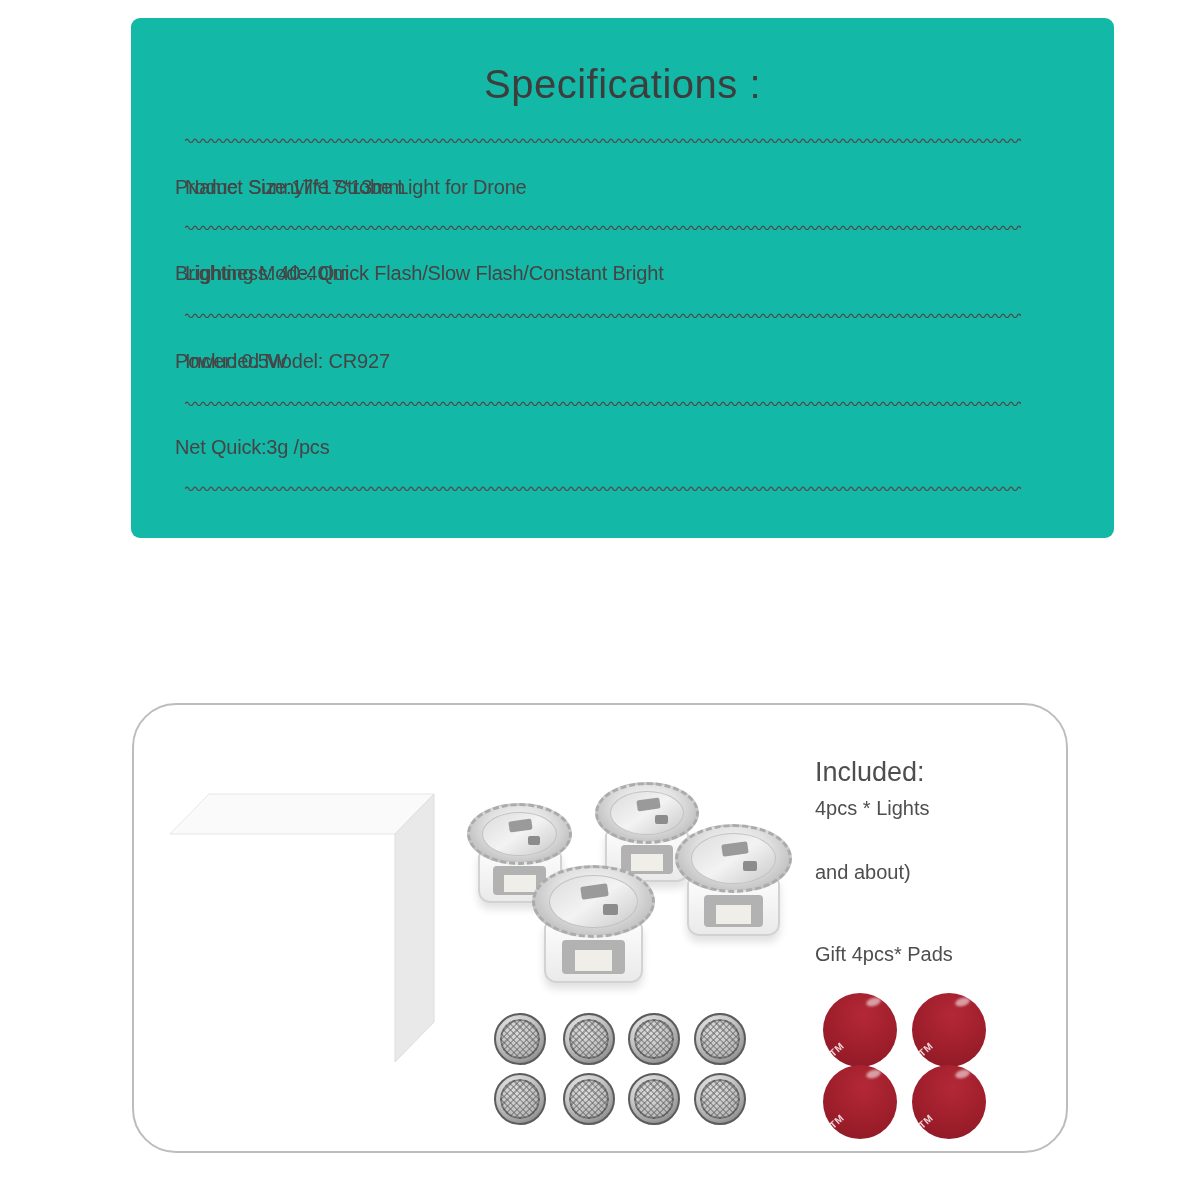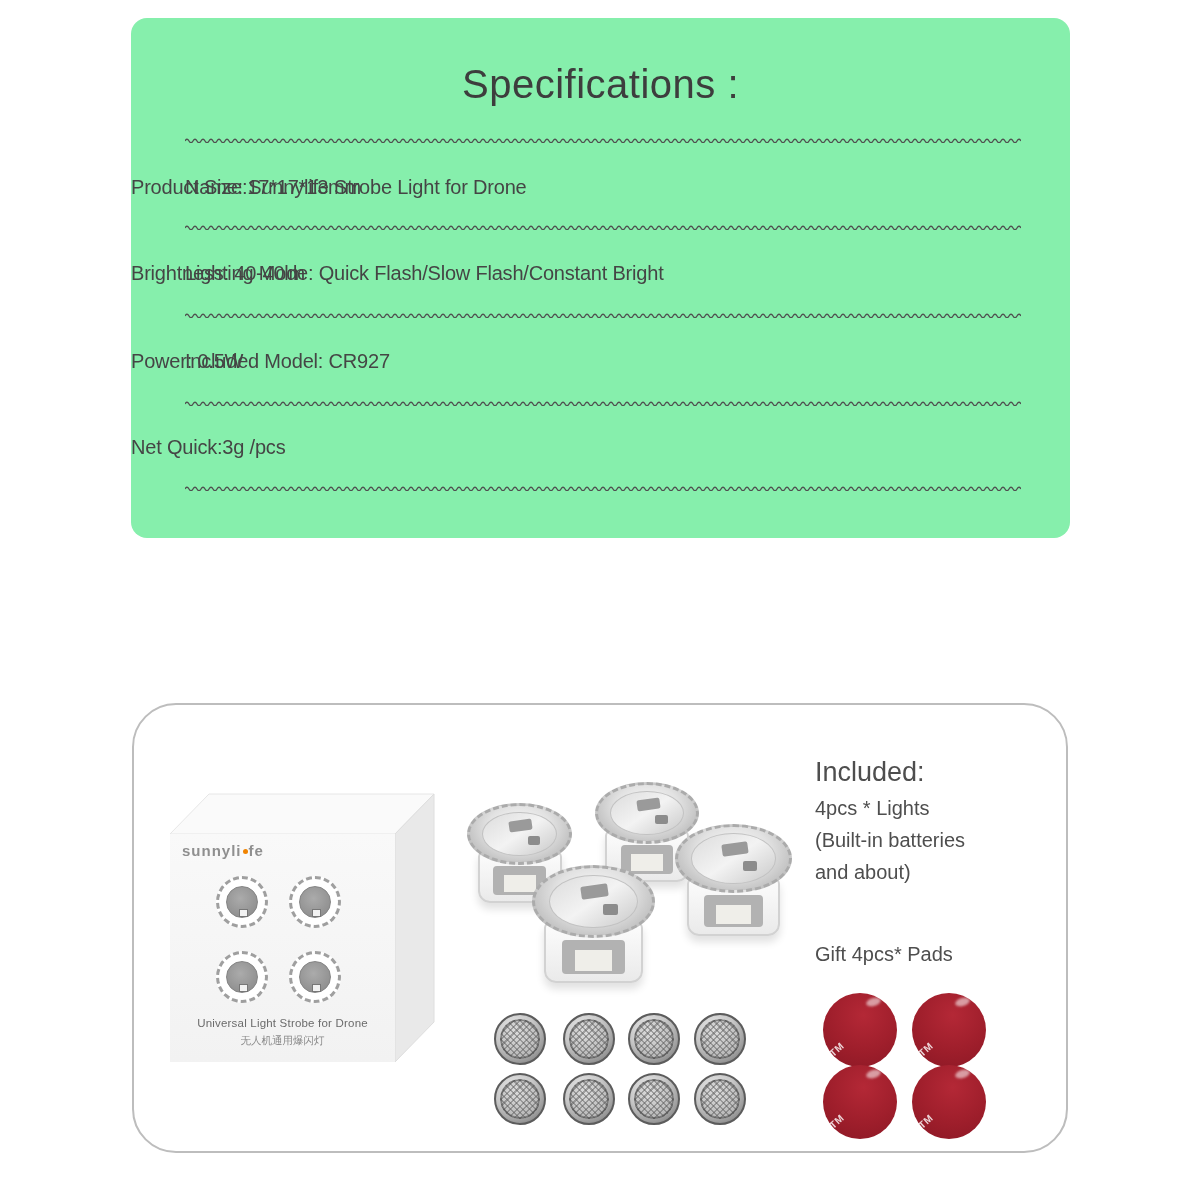--- a/index.html
+++ b/index.html
@@ -1,21 +1,21 @@
 <!DOCTYPE html>
 <html><head>
 <meta charset="utf-8">
 <style>
   html,body{margin:0;padding:0;background:#ffffff;}
   .page{position:relative;width:1200px;height:1200px;background:#ffffff;overflow:hidden;
         font-family:"Liberation Sans","DejaVu Sans",sans-serif;}
 
   
   .spec-panel{position:absolute;left:131px;top:18px;width:939px;height:520px;
-              background:#86efac;border-radius:16px;}
+              background:#14b8a6;border-radius:9px;padding-left:44px;}
   .spec-title{position:absolute;left:0;right:0;top:44px;margin:0;text-align:center;
               font-size:40px;font-weight:500;color:#3d3d3d;letter-spacing:.5px;}
   .wavy{position:absolute;left:54px;width:836px;height:6px;}
   .wavy.d1{top:119px}.wavy.d2{top:206px}.wavy.d3{top:294px}.wavy.d4{top:382px}.wavy.d5{top:467px}
   .spec-text{position:absolute;font-size:20px;font-weight:400;color:#454545;
              letter-spacing:-.2px;white-space:nowrap;}
   .r1{top:158px}.r2{top:244px}.r3{top:332px}.r4{top:418px}
   .c-left{left:54px}
 
   
@@ -134,39 +134,20 @@
   </section>
 
 
   <section class="pack-panel">
 
     <svg class="box-faces" viewBox="0 0 266 275">
       <polygon points="0,43 39,3 264,3 225,43" fill="#fafafa" stroke="#e6e6e6" stroke-width="1"></polygon>
       <polygon points="225,43 264,3 264,231 225,271" fill="#e9e9e9" stroke="#dedede" stroke-width="1"></polygon>
     </svg>
 
-    <div class="box-front">
-      <div class="brand">
-        <span>sunnyli</span><span class="brand-dot"></span><span>fe</span>
-      </div>
-      <div class="mini-light ml1">
-          <span class="sq"></span>
-        </div>
-      <div class="mini-light ml2">
-          <span class="sq"></span>
-        </div>
-      <div class="mini-light ml3">
-          <span class="sq"></span>
-        </div>
-      <div class="mini-light ml4">
-          <span class="sq"></span>
-        </div>
-      <div class="box-caption-en">Universal Light Strobe for Drone</div>
-      <div class="box-caption-zh">无人机通用爆闪灯</div>
-    </div>
 
     <div class="strobe s-b">
       <div class="body">
           <div class="batt"></div>
           <div class="label"></div>
         </div>
       <div class="cap"></div>
       <div class="chip"></div>
         <div class="chip2"></div>
     </div>
@@ -219,18 +200,17 @@
         <span class="shine"></span>
         <span class="tm">TM</span>
       </div>
     <div class="pad p4">
         <span class="shine"></span>
         <span class="tm">TM</span>
       </div>
 
     <div class="inc inc-h">Included:</div>
     <div class="inc inc-1">4pcs * Lights</div>
-    <div class="inc inc-2">(Built-in batteries</div>
     <div class="inc inc-3">and about)</div>
     <div class="inc inc-5">Gift 4pcs* Pads</div>
   </section>
 
 </div>
 
 </body></html>

